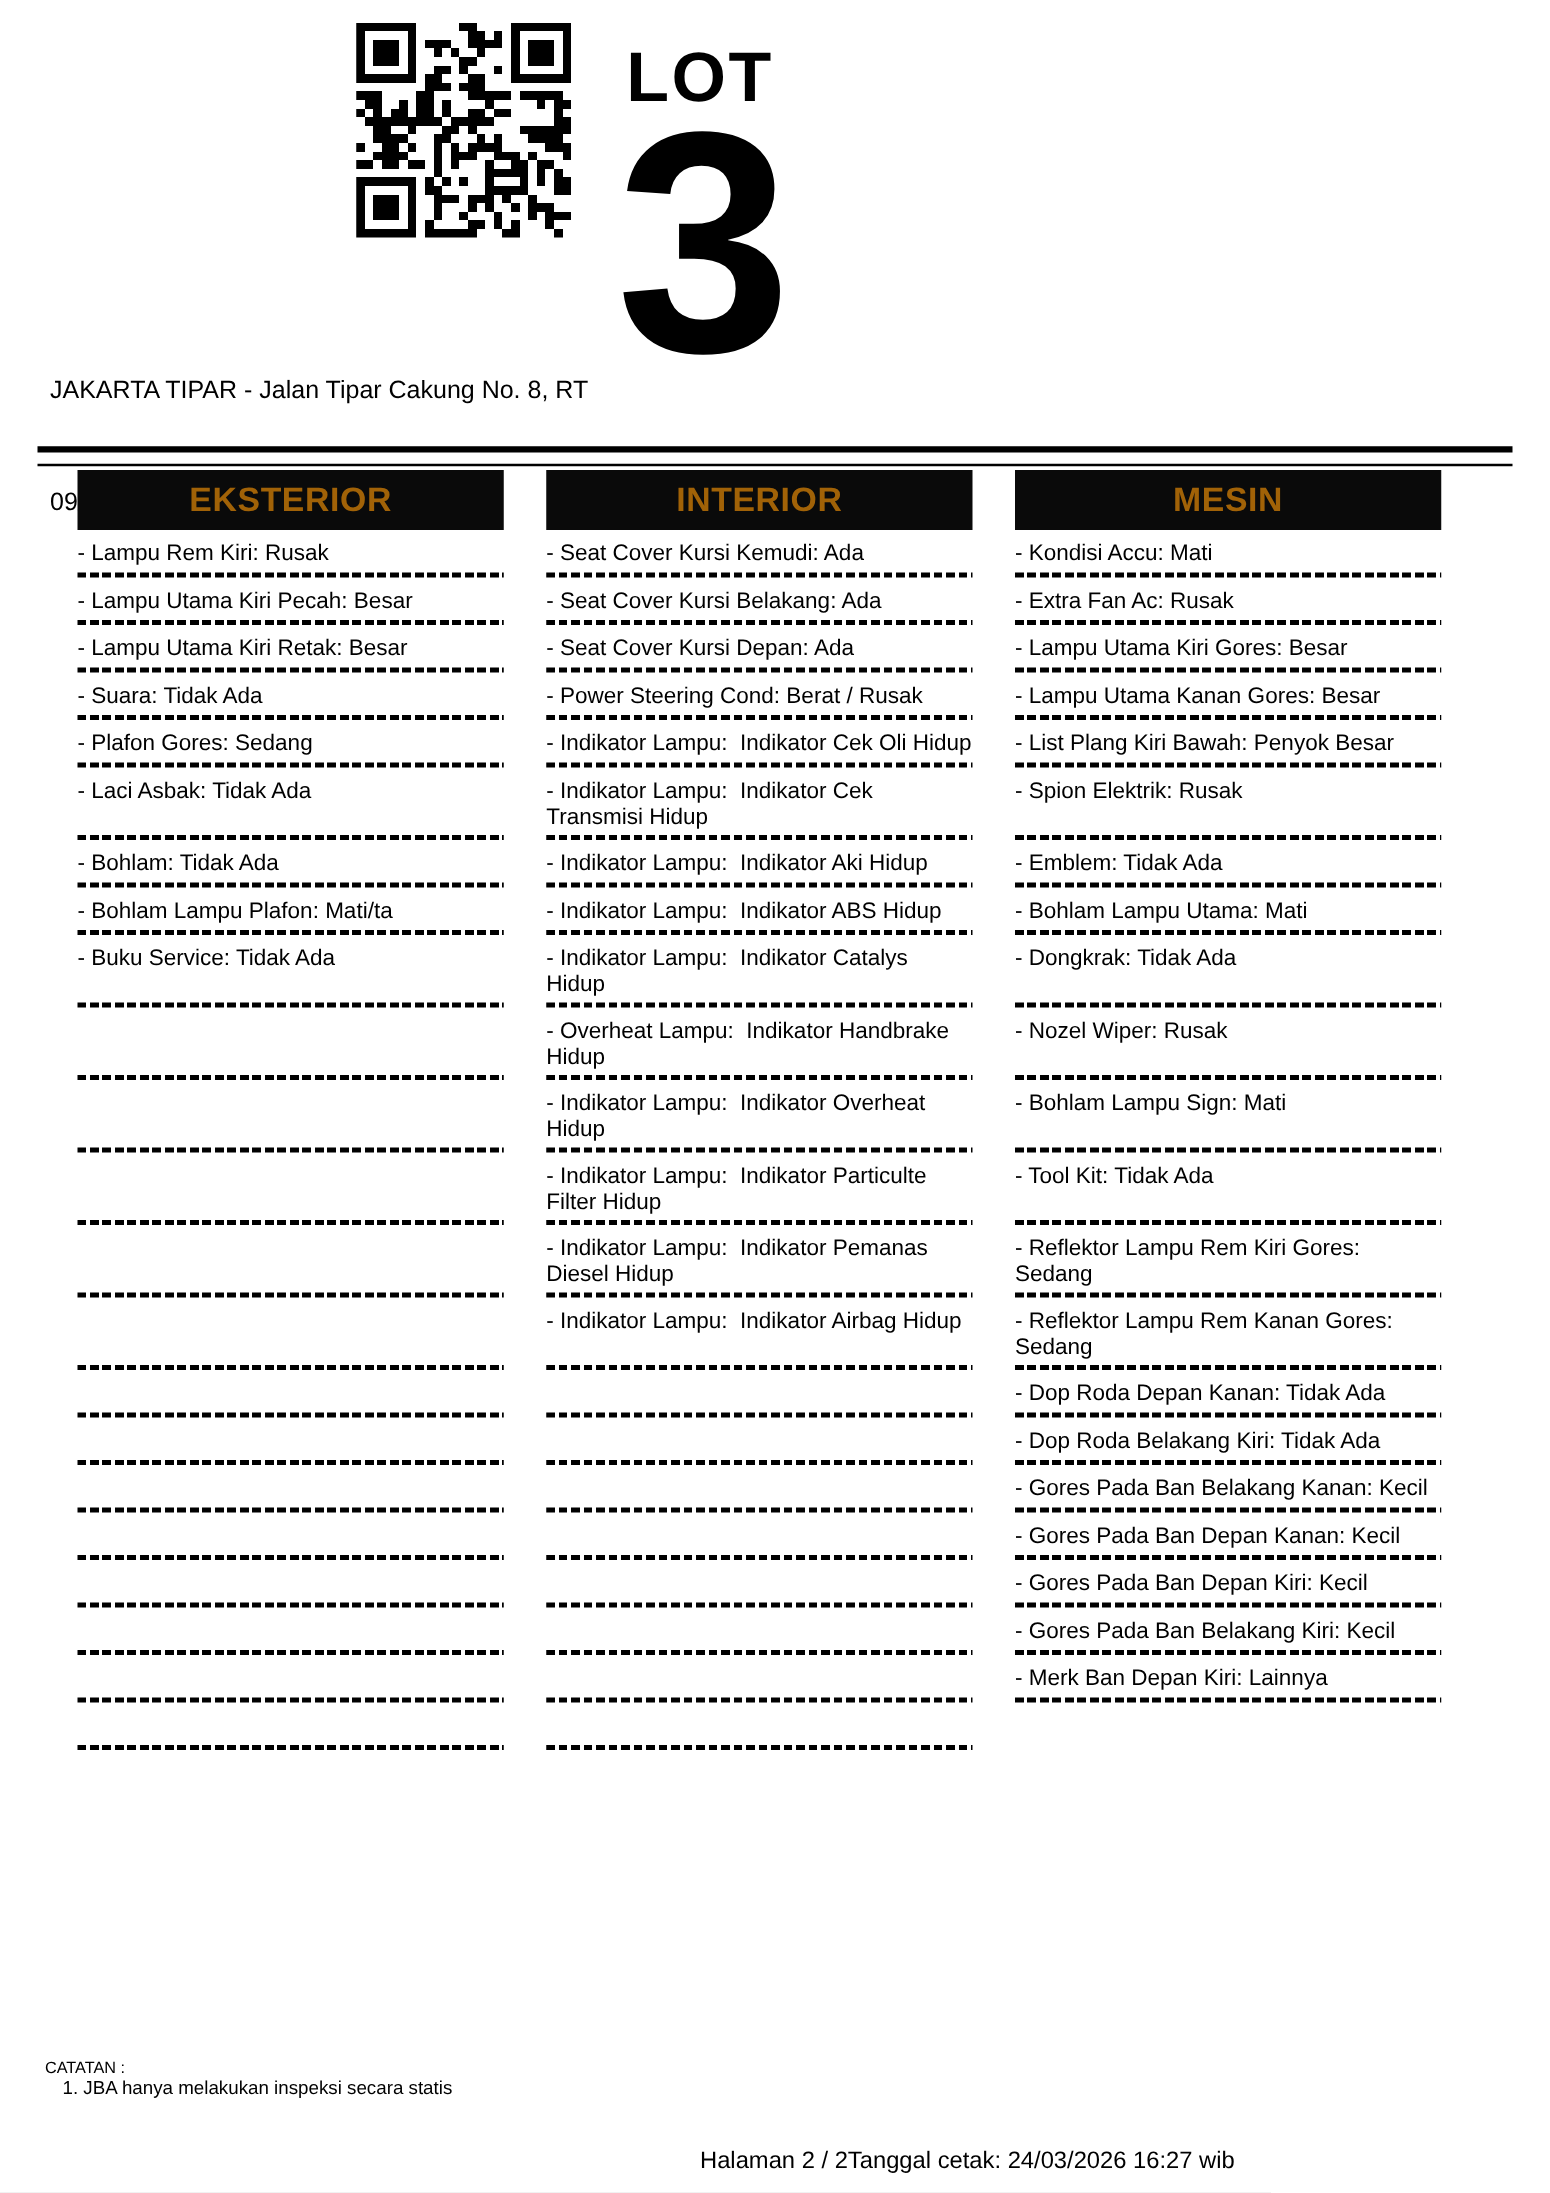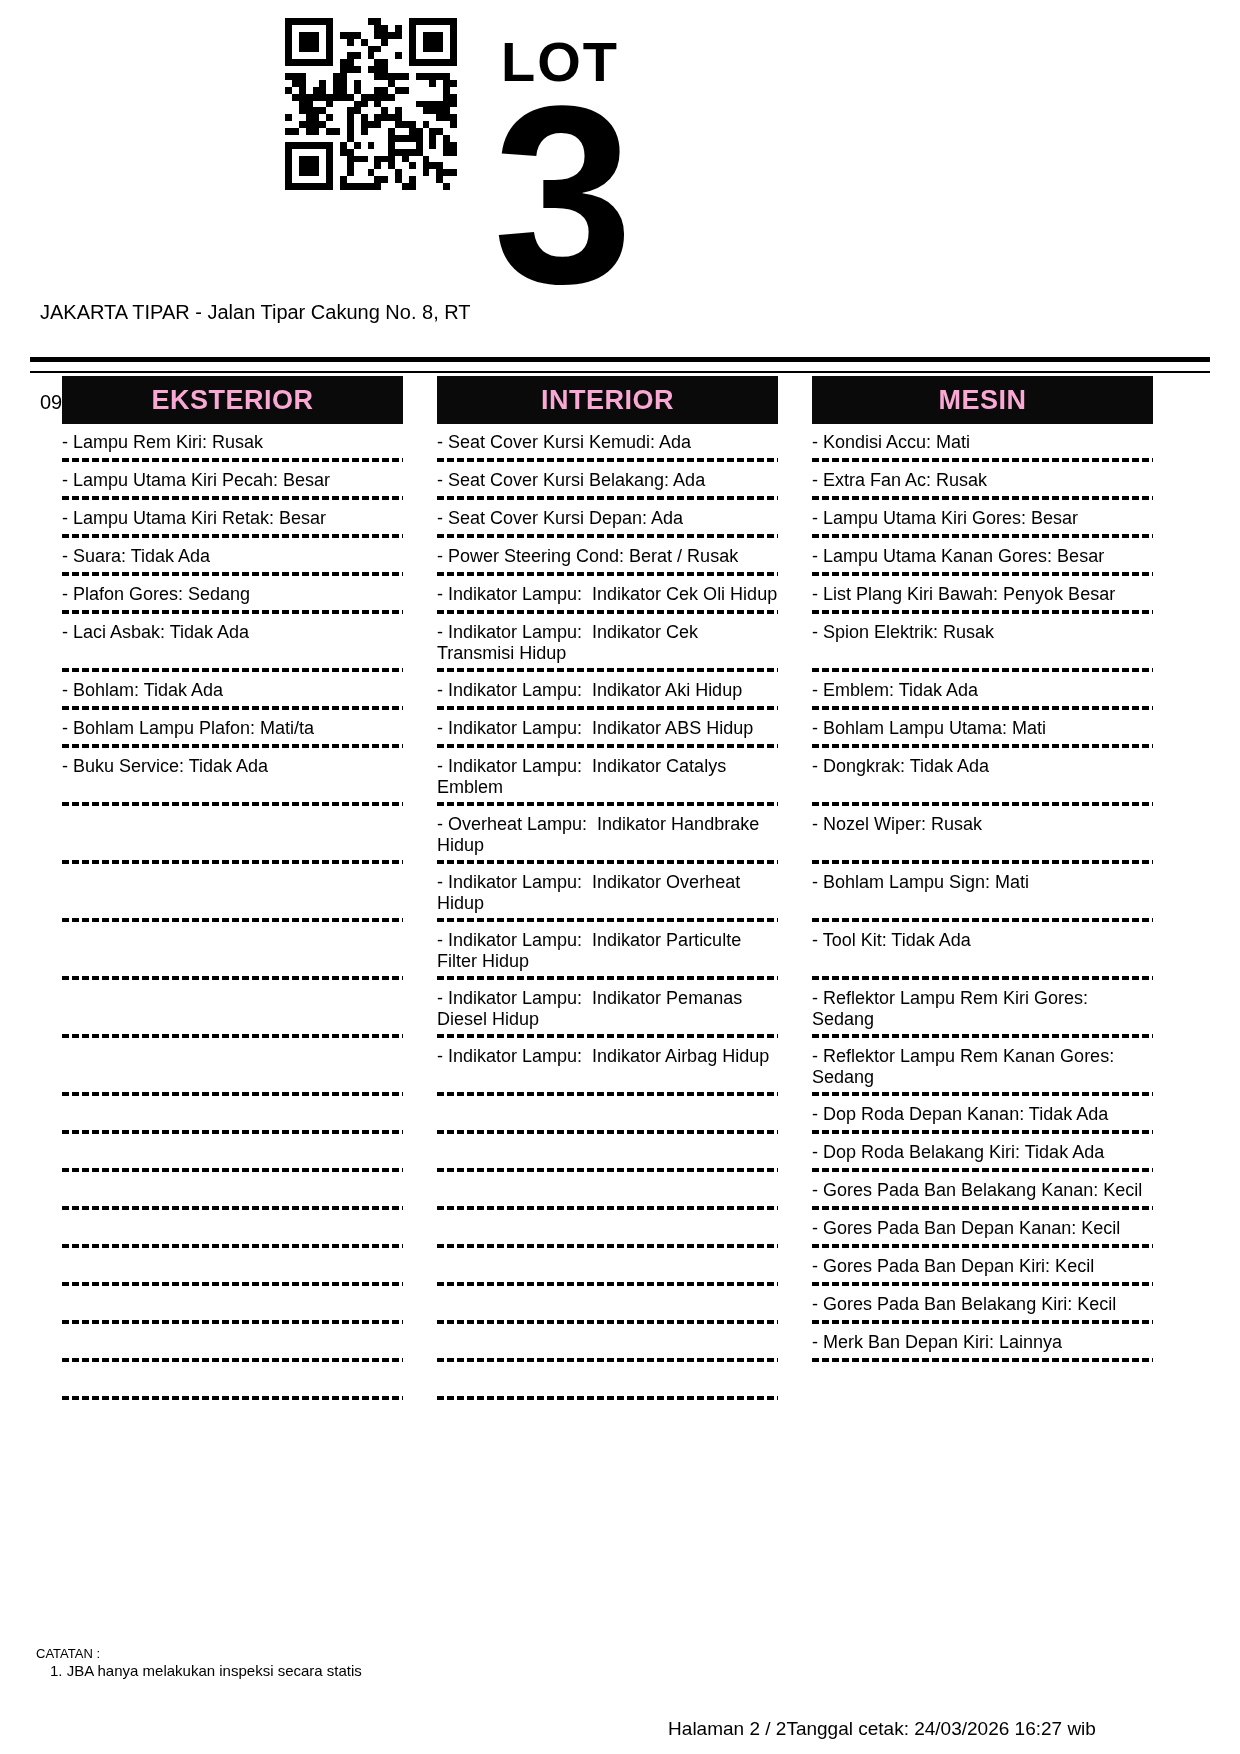--- a/index.html
+++ b/index.html
@@ -17,32 +17,32 @@
   .lot-label{font-size:56px;font-weight:bold;letter-spacing:2px;line-height:1;}
   .lot-number{font-size:252px;font-weight:bold;line-height:0.82;margin-top:2px;letter-spacing:-6px;}
   
   .location{position:absolute;left:40px;top:237px;width:480px;font-size:20px;line-height:30px;white-space:pre-wrap;}
   
   .double-rule{position:absolute;left:30px;top:357px;width:1180px;height:9px;
     border-top:5px solid #000;border-bottom:2px solid #000;}
   
   .insp-table{position:absolute;left:62px;top:376px;width:1114px;}
   .thead,.tbody{display:grid;grid-template-columns:repeat(3,341px);column-gap:34px;}
-  .th{background:#0a0a0a;color:#f9a8d4;height:48px;display:flex;align-items:center;justify-content:center;
+  .th{background:#0a0a0a;color:#a16207;height:48px;display:flex;align-items:center;justify-content:center;
     font-size:27px;font-weight:bold;letter-spacing:0.5px;}
   .tbody{grid-auto-flow:row;}
   .cell{position:relative;box-sizing:border-box;min-height:38px;padding:8px 0 8px 0;
     font-size:18px;line-height:21px;white-space:pre-wrap;}
   .cell::after{content:"";position:absolute;left:0;right:0;bottom:0;height:4px;
     background:repeating-linear-gradient(90deg,#000 0,#000 7px,transparent 7px,transparent 10px);}
   
   .catatan{position:absolute;left:36px;top:1646px;font-size:13px;line-height:16px;}
   .catatan .note-line{padding-left:14px;font-size:15px;line-height:17px;text-align:center;}
   .pageline{position:absolute;left:0;top:1718px;width:1204px;display:flex;
-    justify-content:center;padding-left:560px;box-sizing:border-box;font-size:19px;}
+    justify-content:flex-start;padding-left:560px;box-sizing:border-box;font-size:19px;}
 </style>
 </head>
 <body>
 
 <div class="sheet">
 
   <div class="qr">
     <svg id="qr-svg" xmlns="http://www.w3.org/2000/svg" viewBox="0 0 25 25" shape-rendering="crispEdges">
         <rect x="0" y="0" width="25" height="25" fill="#fff"></rect>
         <rect x="12" y="0" width="1" height="1" fill="#000"></rect>
@@ -303,21 +303,21 @@
         <div class="cell">- Laci Asbak: Tidak Ada</div>
         <div class="cell">- Indikator Lampu:  Indikator Cek Transmisi Hidup</div>
         <div class="cell">- Spion Elektrik: Rusak</div>
         <div class="cell">- Bohlam: Tidak Ada</div>
         <div class="cell">- Indikator Lampu:  Indikator Aki Hidup</div>
         <div class="cell">- Emblem: Tidak Ada</div>
         <div class="cell">- Bohlam Lampu Plafon: Mati/ta</div>
         <div class="cell">- Indikator Lampu:  Indikator ABS Hidup</div>
         <div class="cell">- Bohlam Lampu Utama: Mati</div>
         <div class="cell">- Buku Service: Tidak Ada</div>
-        <div class="cell">- Indikator Lampu:  Indikator Catalys Emblem</div>
+        <div class="cell">- Indikator Lampu:  Indikator Catalys Hidup</div>
         <div class="cell">- Dongkrak: Tidak Ada</div>
         <div class="cell"></div>
         <div class="cell">- Overheat Lampu:  Indikator Handbrake Hidup</div>
         <div class="cell">- Nozel Wiper: Rusak</div>
         <div class="cell"></div>
         <div class="cell">- Indikator Lampu:  Indikator Overheat Hidup</div>
         <div class="cell">- Bohlam Lampu Sign: Mati</div>
         <div class="cell"></div>
         <div class="cell">- Indikator Lampu:  Indikator Particulte Filter Hidup</div>
         <div class="cell">- Tool Kit: Tidak Ada</div>

